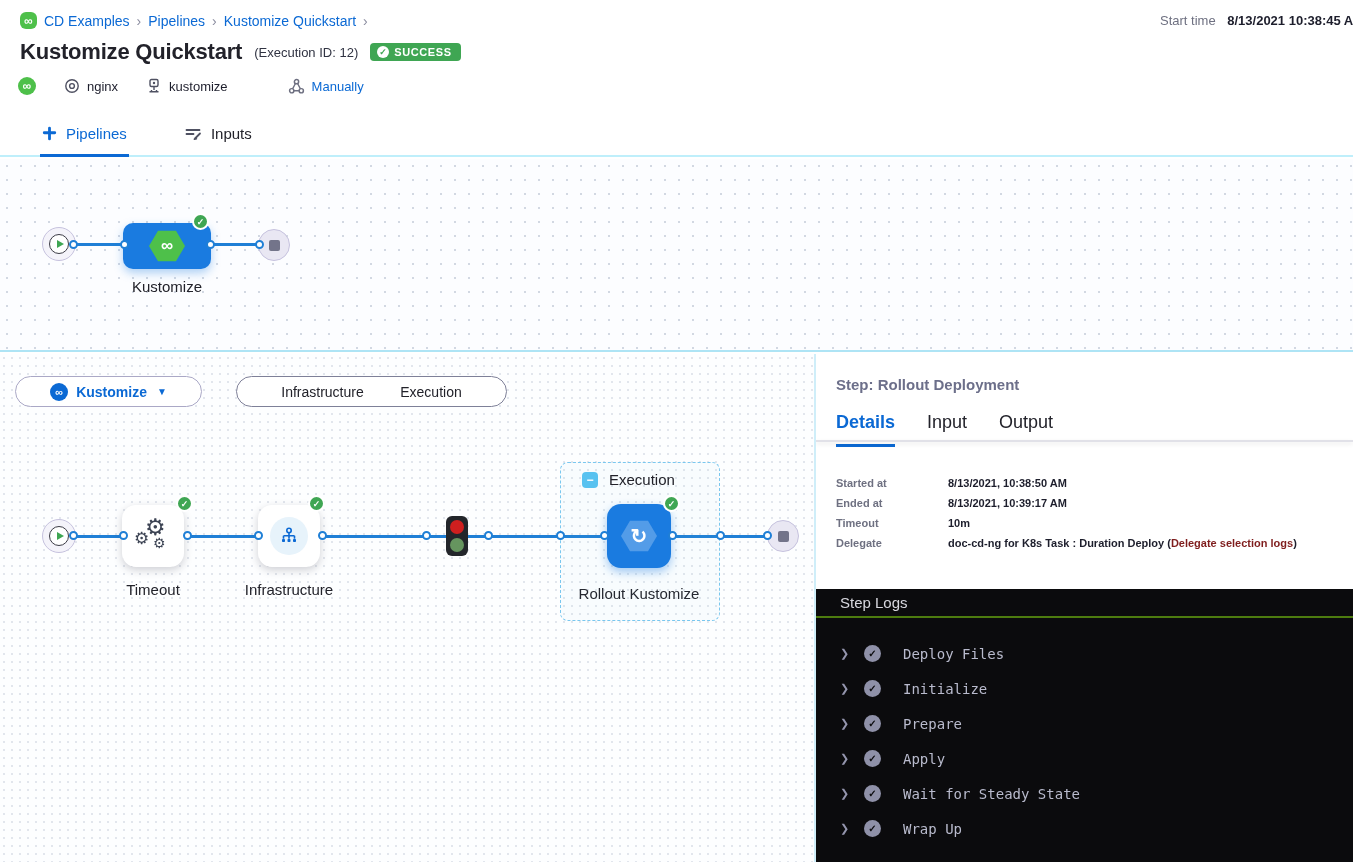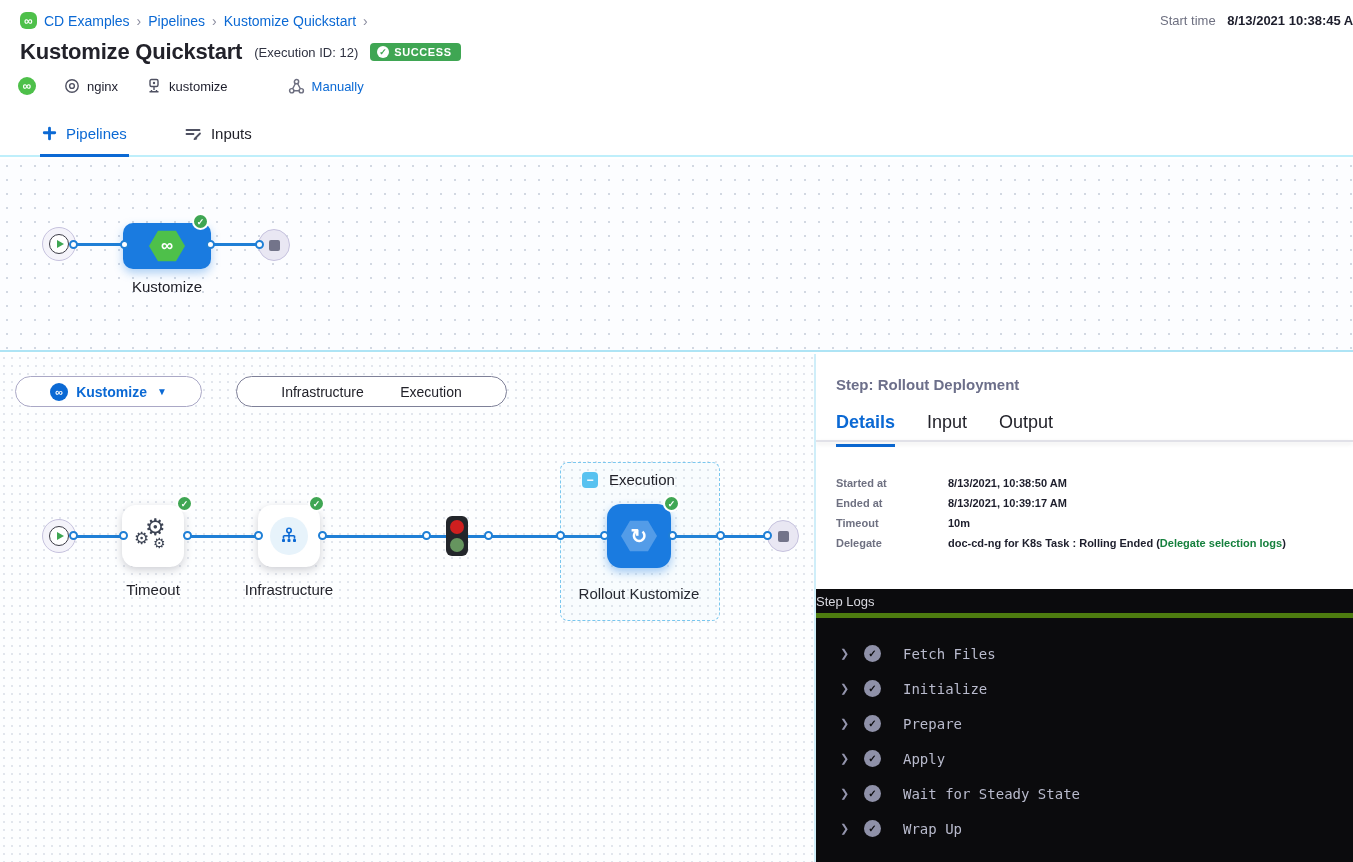--- a/index.html
+++ b/index.html
@@ -104,25 +104,25 @@
   .sp-title { position:absolute; top:22px; left:20px; font-size:15px; font-weight:600; color:#6c6f8a;text-align:right; }
   .sp-tabs { position:absolute; top:58px; left:20px; display:flex; gap:32px; }
   .sp-tab { font-size:18px; color:#22222a; padding-bottom:11px; border-bottom:3px solid transparent; cursor:pointer; }
   .sp-tab.active { color:#0b69d4; font-weight:600; border-bottom-color:#0b69d4; }
   .sp-divider { position:absolute; top:86px; left:0; right:0; height:2px; background:#e1e1e8;
                 box-shadow:0 2px 4px rgba(0,0,0,.10); }
   .detail-rows { position:absolute; top:115px; left:20px; right:12px; }
   .drow { display:flex; height:20px; align-items:flex-end; font-size:11px; }
   .drow .dl { width:112px; color:#6e7081; font-weight:600; flex:none; }
   .drow .dv { color:#1d1e2c; font-weight:bold; white-space:nowrap; }
-  .drow .dv a { color:#15803d; font-weight:bold; text-decoration:none; cursor:pointer; }
+  .drow .dv a { color:#7f1d1d; font-weight:bold; text-decoration:none; cursor:pointer; }
 
   .logs { position:absolute; top:235px; left:0; right:0; bottom:0; background:#0b0b0d; }
-  .logs-head { height:29px; display:flex; align-items:center; font-size:13px; color:#d8d8df;
-               border-bottom:5px solid #4d7c0f; }
+  .logs-head { height:29px; display:flex; align-items:center; padding-left:24px; font-size:15px; color:#d8d8df;
+               border-bottom:2px solid #4d7c0f; }
   .log-rows { padding-top:18px; }
   .log-row { height:35px; display:flex; align-items:center; padding-left:24px; }
   .log-chev { color:#9495ad; font-size:11px; width:24px; cursor:pointer; }
   .log-check { width:17px; height:17px; border-radius:50%; background:#8f91a8; color:#0b0b0d; font-size:10px;
                font-weight:bold; display:flex; align-items:center; justify-content:center; margin-right:22px; }
   .log-text { font-family:"DejaVu Sans Mono", monospace; font-size:14px; color:#b9bbcd; }
 </style>
 </head>
 <body>
 
@@ -320,32 +320,32 @@
           <span class="dl">Ended at</span>
           <span class="dv">8/13/2021, 10:39:17 AM</span>
         </div>
         <div class="drow">
           <span class="dl">Timeout</span>
           <span class="dv">10m</span>
         </div>
         <div class="drow">
           <span class="dl">Delegate</span>
           <span class="dv">
-            <span>doc-cd-ng for K8s Task : Rolling Ended (</span><a>Delegate selection logs</a><span>)</span>
+            <span>doc-cd-ng for K8s Task : Duration Deploy (</span><a>Delegate selection logs</a><span>)</span>
           </span>
         </div>
       </div>
 
       <div class="logs">
         <div class="logs-head">Step Logs</div>
         <div class="log-rows">
           <div class="log-row">
             <span class="log-chev">❯</span>
             <span class="log-check">✓</span>
-            <span class="log-text">Fetch Files</span>
+            <span class="log-text">Deploy Files</span>
           </div>
           <div class="log-row">
             <span class="log-chev">❯</span>
             <span class="log-check">✓</span>
             <span class="log-text">Initialize</span>
           </div>
           <div class="log-row">
             <span class="log-chev">❯</span>
             <span class="log-check">✓</span>
             <span class="log-text">Prepare</span>

